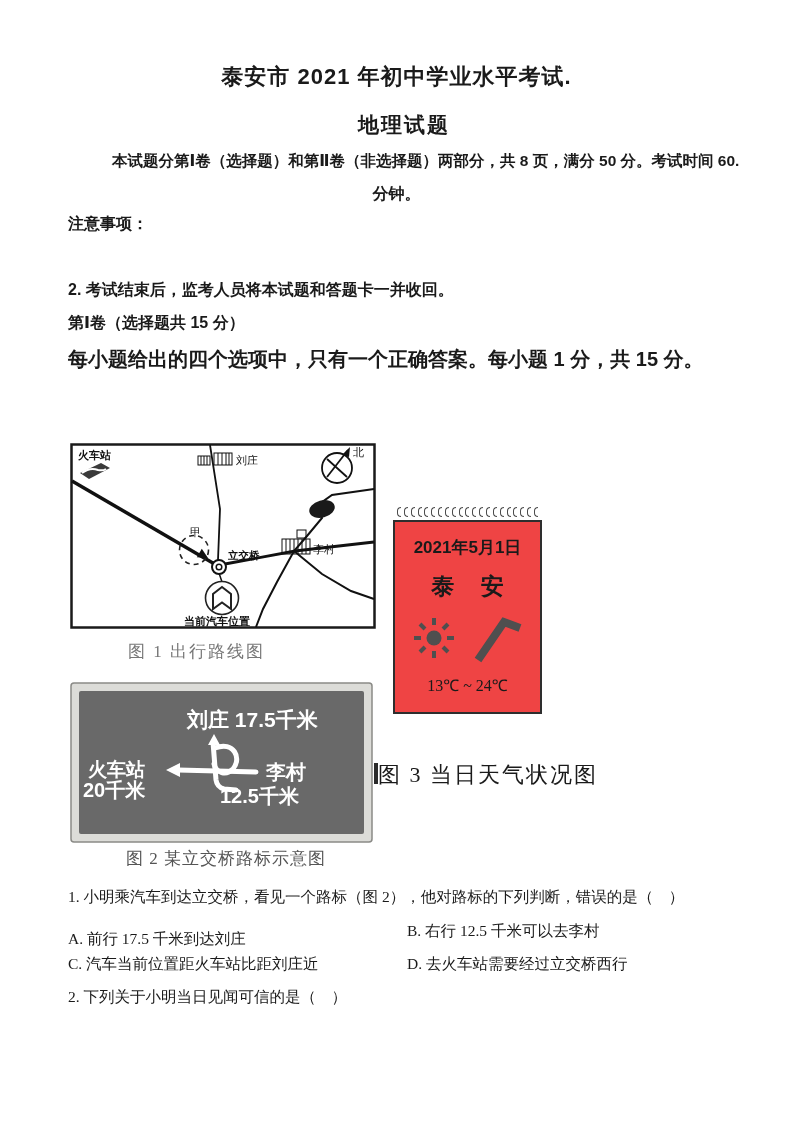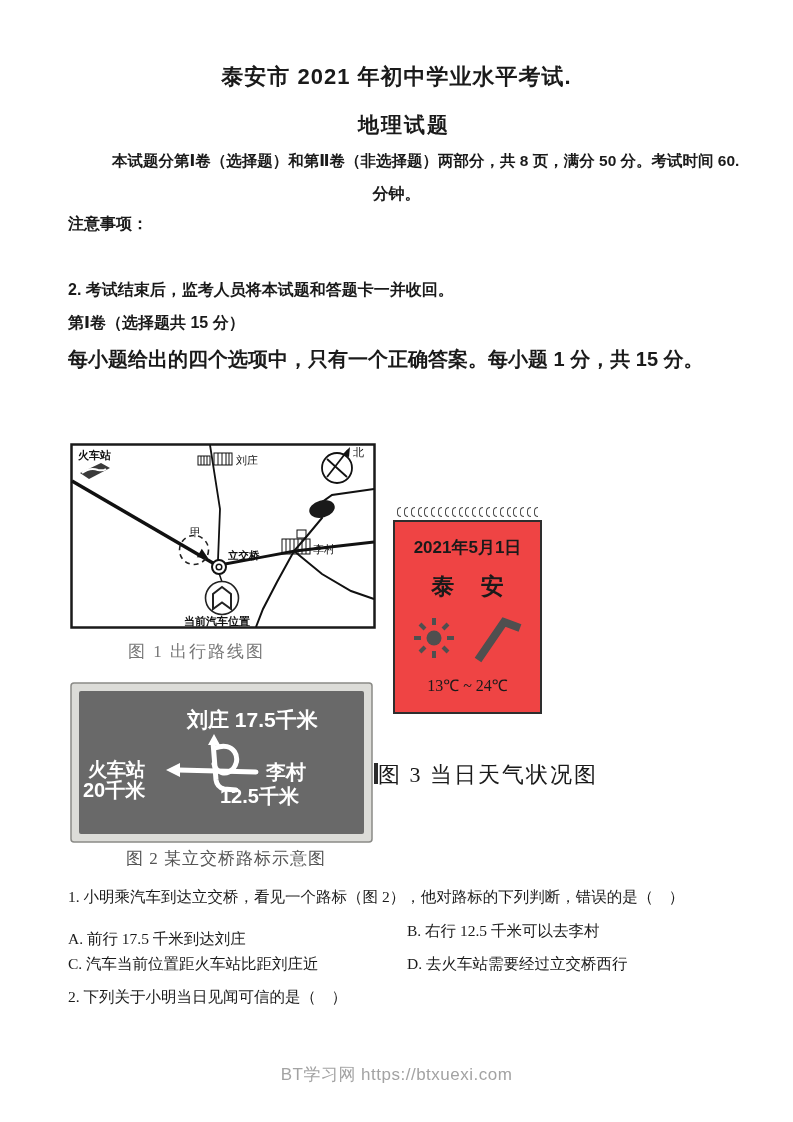--- a/index.html
+++ b/index.html
@@ -190,14 +190,13 @@
   <div class="abs artifact"></div>
   <div class="abs fig2-cap">图 2 某立交桥路标示意图</div>
 
   <div class="abs q q1">1. 小明乘汽车到达立交桥，看见一个路标（图 2），他对路标的下列判断，错误的是（　）</div>
   <div class="abs q optA">A. 前行 17.5 千米到达刘庄</div>
   <div class="abs q optB">B. 右行 12.5 千米可以去李村</div>
   <div class="abs q optC">C. 汽车当前位置距火车站比距刘庄近</div>
   <div class="abs q optD">D. 去火车站需要经过立交桥西行</div>
   <div class="abs q q2">2. 下列关于小明当日见闻可信的是（　）</div>
 
-  <div class="abs center footer">BT学习网 https://btxuexi.com</div>
 </div>
 
 </body></html>

